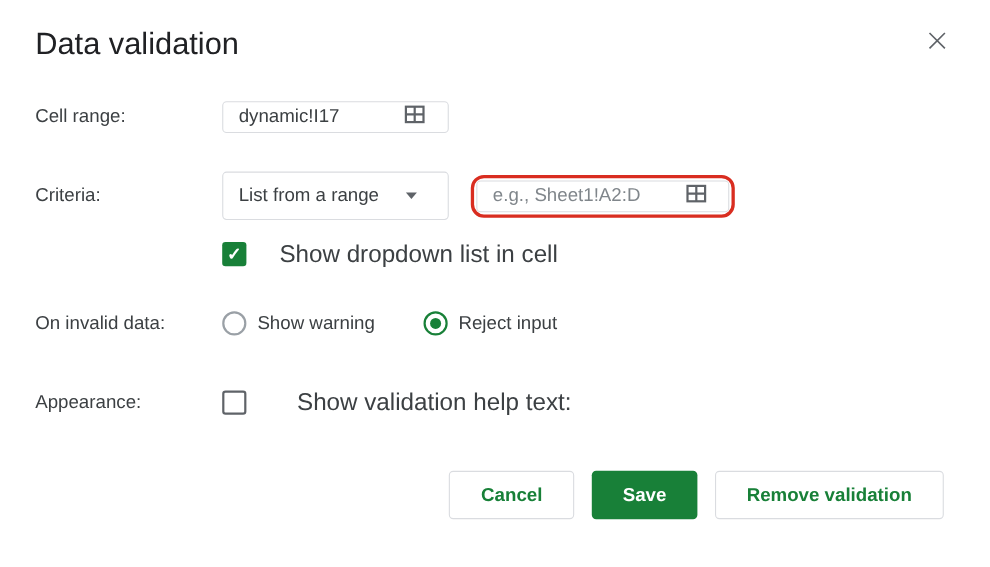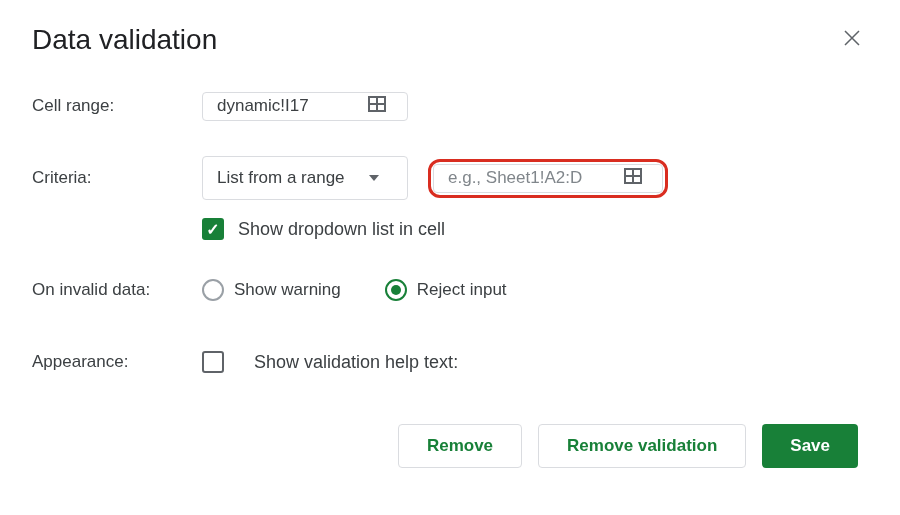--- a/index.html
+++ b/index.html
@@ -124,22 +124,23 @@
     .checkbox.unchecked {
       border: 2px solid #5f6368;
       background: #fff;
     }
     .check-mark {
       color: #fff;
       font-size: 16px;
       font-weight: bold;
     }
     .checkbox-label {
-      font-size: 18px;
-      color: #3c4043;
+      font-size: 22px;
+      color: #3c4043;
+      margin-left: 16px;
     }
     .radio-option {
       display: flex;
       align-items: center;
       gap: 10px;
       cursor: pointer;
     }
     .radio-outer {
       width: 22px;
       height: 22px;
@@ -270,18 +271,18 @@
 
   <div class="row">
     <div class="label-col">Appearance:</div>
     <div class="control-col" style="gap:30px;">
       <div class="checkbox unchecked"></div>
       <span class="checkbox-label">Show validation help text:</span>
     </div>
   </div>
 
   <div class="button-bar">
-    <div class="btn btn-outline">Remove</div>
+    <div class="btn btn-outline">Cancel</div>
+    <div class="btn btn-primary">Save</div>
     <div class="btn btn-outline">Remove validation</div>
-    <div class="btn btn-primary">Save</div>
   </div>
 
 </div>
 
 </body></html>

